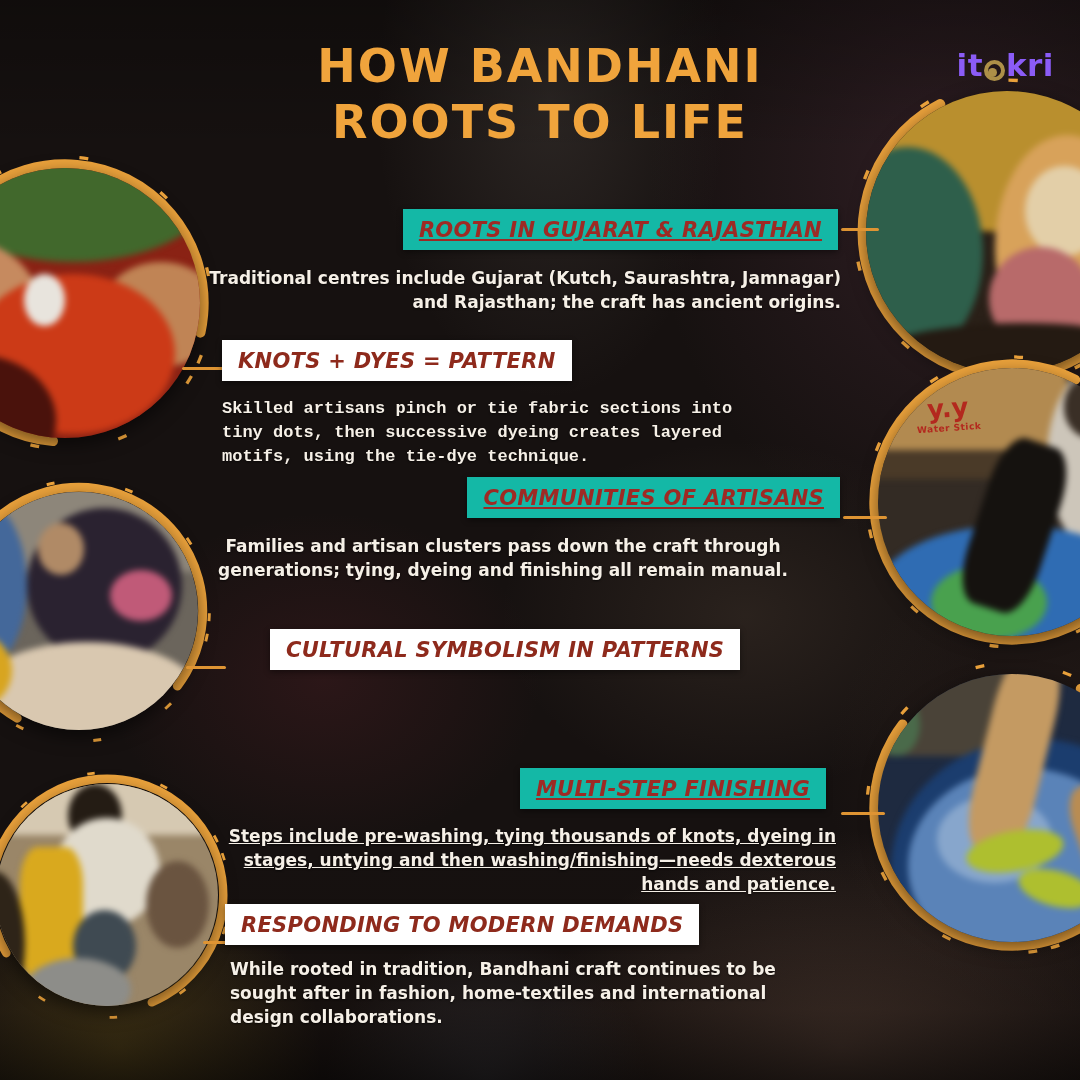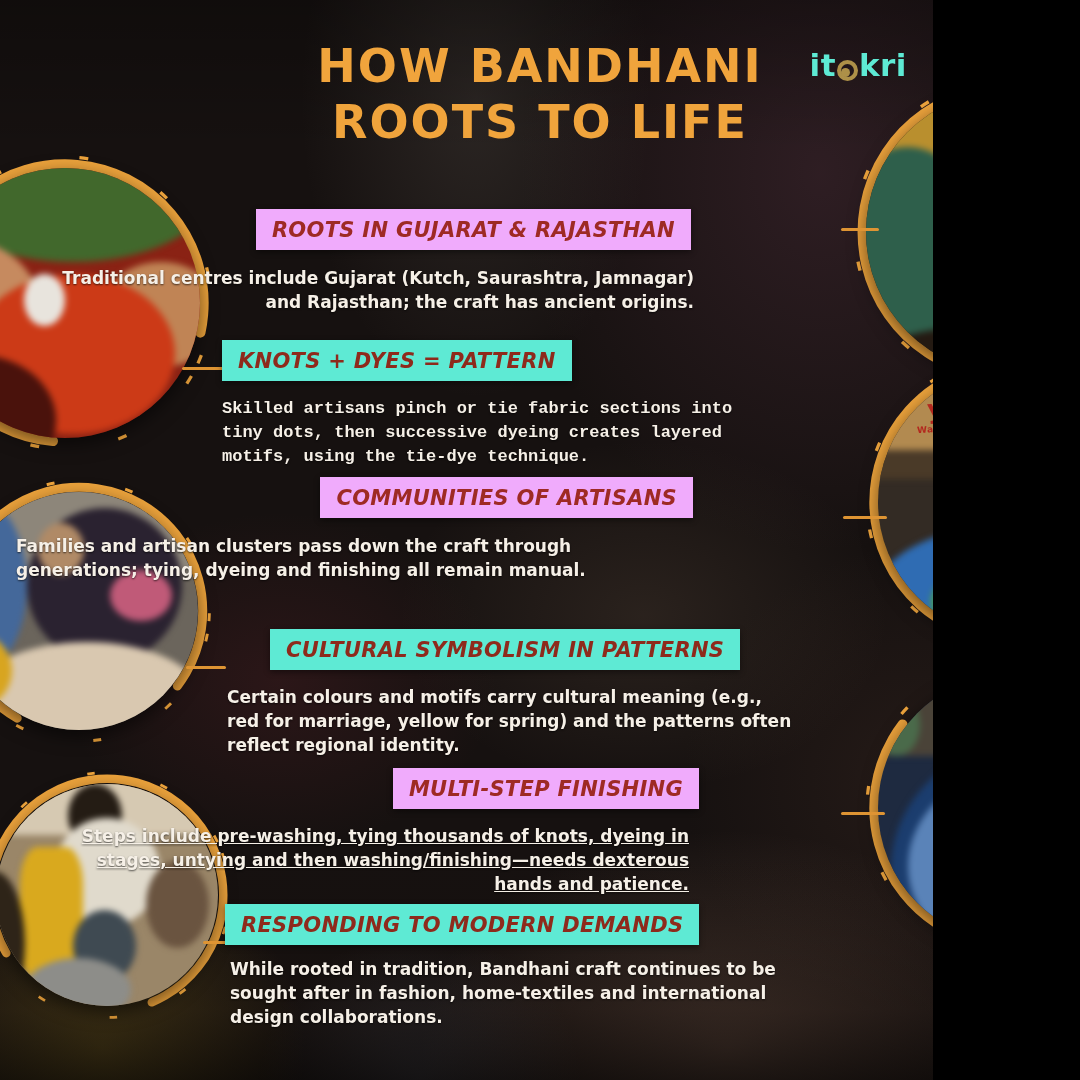--- a/index.html
+++ b/index.html
@@ -1,16 +1,16 @@
 <!DOCTYPE html>
 <html><head>
 <meta charset="utf-8">
 <style>
   html,body{margin:0;padding:0;background:#000;}
-  .canvas{position:relative;width:933px;height:1080px;overflow:hidden;
+  .canvas{position:relative;width:1080px;height:1080px;overflow:hidden;
     background:#161110;font-family:"DejaVu Sans","Liberation Sans",sans-serif;}
 
   
   .bg{position:absolute;inset:0;
     background:
       radial-gradient(430px 540px at 88% 16%, rgba(86,50,66,.38), transparent 70%),
       radial-gradient(250px 430px at 51% 9%,  rgba(128,120,112,.20), transparent 70%),
       radial-gradient(310px 240px at 30% 63%, rgba(120,42,52,.22), transparent 70%),
       radial-gradient(350px 250px at 69% 57%, rgba(158,130,104,.15), transparent 70%),
       radial-gradient(290px 260px at 11% 97%, rgba(172,142,38,.36), transparent 70%),
@@ -18,45 +18,45 @@
       radial-gradient(440px 310px at 78% 97%, rgba(176,134,112,.30), transparent 70%),
       radial-gradient(330px 330px at 98% 72%, rgba(58,40,34,.40), transparent 70%);}
   .vignette{position:absolute;inset:0;
     background:linear-gradient(to bottom, rgba(0,0,0,.28), transparent 150px,
       transparent 850px, rgba(22,14,10,.30) 1010px, rgba(6,4,3,.62));}
 
   
   .title{position:absolute;top:38px;left:0;width:1080px;text-align:center;
     color:#F0A43C;font-weight:800;font-size:46px;line-height:1.22;letter-spacing:2px;}
   .logo{position:absolute;top:50px;right:26px;display:flex;align-items:flex-end;
-    color:#5eead4;font-weight:bold;font-size:31px;letter-spacing:.5px;line-height:1;}
+    color:#8b5cf6;font-weight:bold;font-size:31px;letter-spacing:.5px;line-height:1;}
   .logo .o{position:relative;width:21px;height:21px;border:4px solid #AD9048;
     border-radius:50%;margin:0 1px;box-sizing:border-box;}
   .logo .o i{position:absolute;left:0;bottom:0;width:9px;height:9px;
     background:#AD9048;border-radius:50%;}
 
   
   .pill{position:absolute;font-style:italic;font-weight:bold;font-size:21px;
     letter-spacing:.3px;padding:9px 16px 8px;white-space:nowrap;
     box-shadow:0 2px 6px rgba(0,0,0,.45);}
-  .cream{background:#f0abfc;color:#9E2A24;}
-  .orange{background:#5eead4;color:#8E2A1C;}
+  .cream{background:#14b8a6;color:#9E2A24;text-decoration:underline;}
+  .orange{background:#ffffff;color:#8E2A1C;}
   .h-roots{top:209px;right:242px;}
   .h-knots{top:340px;left:222px;}
   .h-comm {top:477px;right:240px;}
   .h-symb {top:629px;left:222px;margin-left:48px;}
-  .h-fin  {top:768px;right:234px;}
+  .h-fin  {top:768px;right:254px;}
   .h-mod  {top:904px;left:225px;}
 
   
   .para{position:absolute;margin:0;color:#F6F0E7;font-weight:bold;font-size:17px;
     line-height:1.4;text-shadow:0 1px 2px rgba(0,0,0,.65);}
   .b-roots{top:267px;right:239px;width:640px;text-align:right;}
   .b-knots{top:397px;left:222px;width:545px;text-align:left;font-family:Liberation Mono, monospace;}
-  .b-comm {top:535px;right:237px;width:680px;text-align:left;}
+  .b-comm {top:535px;right:237px;width:680px;text-align:center;}
   .b-symb {top:686px;left:227px;width:565px;text-align:left;}
   .b-fin  {top:825px;right:244px;width:640px;text-align:right;text-decoration:underline;}
   .b-mod  {top:958px;left:230px;width:585px;text-align:left;}
 
   
   .conn{position:absolute;height:3px;background:#DE9433;border-radius:2px;}
   .cn1{top:228px;left:841px;width:38px;}
   .cn2{top:367px;left:182px;width:44px;}
   .cn3{top:516px;left:843px;width:44px;}
   .cn4{top:666px;left:186px;width:40px;}
@@ -226,16 +226,15 @@
   <div class="pill cream h-fin">
     <span>MULTI-STEP FINISHING</span>
   </div>
   <div class="pill orange h-mod">
     <span>RESPONDING TO MODERN DEMANDS</span>
   </div>
 
   <p class="para b-roots">Traditional centres include Gujarat (Kutch, Saurashtra, Jamnagar) and Rajasthan; the craft has ancient origins.</p>
   <p class="para b-knots">Skilled artisans pinch or tie fabric sections into tiny dots, then successive dyeing creates layered motifs, using the tie-dye technique.</p>
   <p class="para b-comm">Families and artisan clusters pass down the craft through generations; tying, dyeing and finishing all remain manual.</p>
-  <p class="para b-symb">Certain colours and motifs carry cultural meaning (e.g., red for marriage, yellow for spring) and the patterns often reflect regional identity.</p>
   <p class="para b-fin">Steps include pre-washing, tying thousands of knots, dyeing in stages, untying and then washing/finishing—needs dexterous hands and patience.</p>
   <p class="para b-mod">While rooted in tradition, Bandhani craft continues to be sought after in fashion, home-textiles and international design collaborations.</p>
 </div>
 
 </body></html>

